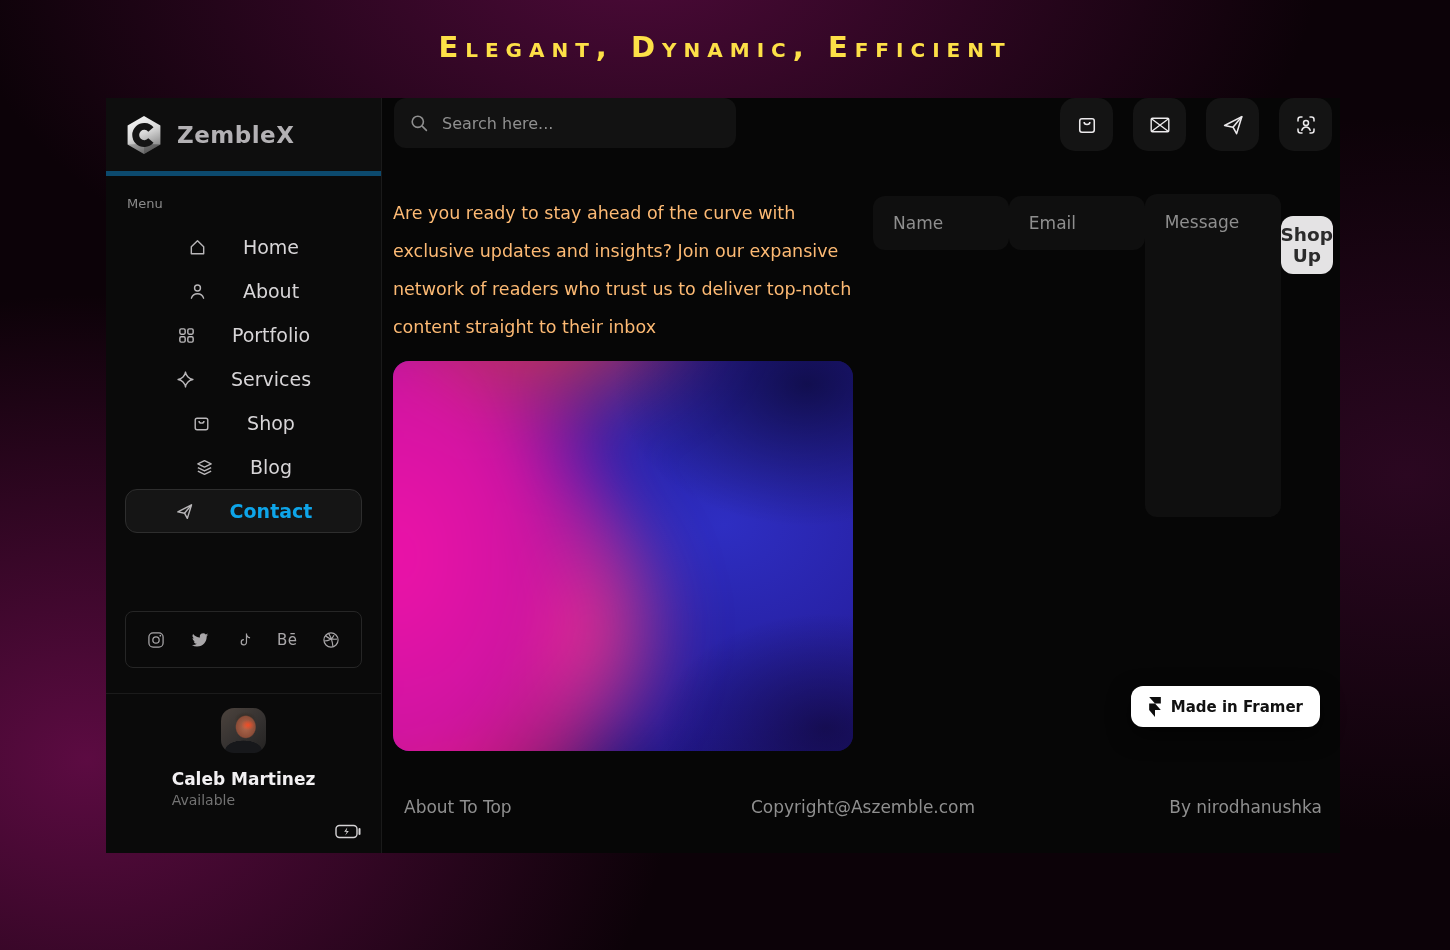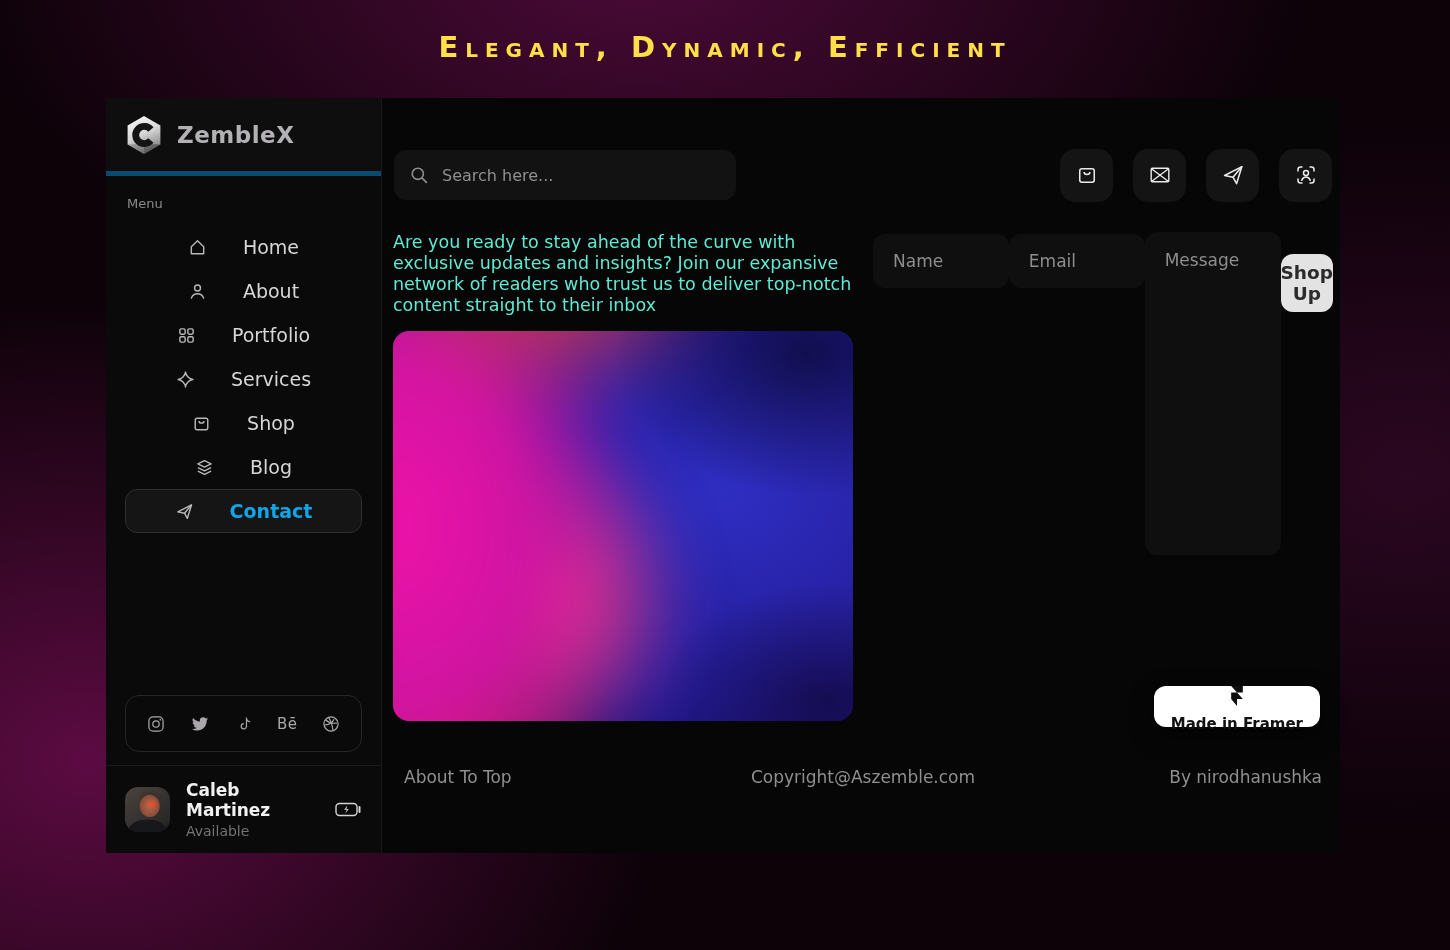--- a/index.html
+++ b/index.html
@@ -27,50 +27,50 @@
   .sidebar { width:276px; background:#0a0a0a; border-right:1px solid #1a1a1a; display:flex; flex-direction:column; }
   .side-header { height:78px; flex:none; border-bottom:5px solid #0c4a6e; background:#0e0e0e;
     display:flex; align-items:center; gap:14px; padding:0 19px; }
   .brand-name { font-size:23px; font-weight:700; color:#b3b1b4; letter-spacing:.5px; }
   .side-nav { padding:20px 19px 0; flex:1; display:flex; flex-direction:column; }
   .menu-label { color:#8b8b8b; font-size:13px; margin:0 0 14px 2px; }
   .nav-item { display:flex; align-items:center; gap:36px; padding:10px 12px;
     color:#d8d6d8; font-size:19px; border:1px solid transparent; border-radius:12px; cursor:pointer;justify-content:center; }
   .nav-item .nicon { width:19px; height:19px; color:#b9b7b9; display:flex; }
   .nav-item.active { background:#151515; border-color:#2e2e2e; color:#0ea5e9; font-weight:600; }
-  .social-bar { margin:auto 0 13px; border:1px solid #262626; border-radius:14px; height:57px;
+  .social-bar { margin:auto 0 25px; border:1px solid #262626; border-radius:8px; height:57px;
     display:flex; align-items:center; justify-content:space-between; padding:0 20px; color:#a9a7a9; }
   .social-bar .sicon { width:20px; height:20px; display:flex; align-items:center; justify-content:center; cursor:pointer; }
   .behance-glyph { font-size:15px; color:#a9a7a9; letter-spacing:.5px; }
-  .profile { border-top:1px solid #1b1b1b; padding:14px 19px; display:flex; align-items:center; gap:16px; }
+  .profile { border-top:1px solid #1b1b1b; padding:14px 19px; display:flex; align-items:center; gap:16px;flex-direction:column; }
   .avatar { width:45px; height:45px; border-radius:13px; flex:none;
     background:
       radial-gradient(9px 7px at 60% 38%, rgba(255,72,32,.85) 0%, rgba(255,72,32,0) 75%),
       radial-gradient(17px 19px at 55% 42%, #b06a4e 0%, #8c4d38 55%, rgba(0,0,0,0) 62%),
       radial-gradient(16px 10px at 54% 24%, #33281f 0%, rgba(0,0,0,0) 70%),
       radial-gradient(30px 16px at 50% 94%, #17181b 0%, #17181b 60%, rgba(0,0,0,0) 62%),
       linear-gradient(140deg, #4c433d 0%, #343130 55%, #232221 100%);
   }
   .profile-name { font-size:17px; font-weight:600; color:#f2f0f2; }
   .profile-status { font-size:14px; color:#737373; margin-top:3px; }
   .battery { margin-left:auto; color:#d6d4d6; display:flex; }
   
   .main { flex:1; display:flex; flex-direction:column; background:#060606; }
-  .topbar { height:78px; flex:none; display:flex; align-items:center; padding:0 8px 0 12px;margin-top:38px; }
+  .topbar { height:78px; flex:none; display:flex; align-items:flex-start; padding:0 8px 0 12px; }
   .search { width:342px; height:50px; background:#121212; border-radius:12px;
     display:flex; align-items:center; gap:13px; padding:0 15px; color:#8f8f8f; }
   .search input { flex:1; background:transparent; border:0; outline:none; color:#dcdcdc; font-size:16px; font-family:inherit; }
   .search input::placeholder { color:#8f8f8f; }
   .topbar-actions { margin-left:auto; display:flex; gap:20px; }
   .icon-btn { width:53px; height:53px; border-radius:15px; background:#141414;
     display:flex; align-items:center; justify-content:center; color:#eceaec; cursor:pointer; }
   .content { display:flex; gap:20px; padding:18px 7px 0 11px; }
   .col-left { width:460px; }
   .page-title { color:#ffffff; font-size:35px; font-weight:600; margin:2px 0 15px; letter-spacing:.3px; }
-  .desc { color:#5eead4; font-size:17.5px; line-height:21px; }
+  .desc { color:#fdba74; font-size:17.5px; line-height:38px; }
   .art { width:460px; height:390px; border-radius:16px; margin-top:15px; position:relative; overflow:hidden; }
   .art .base { position:absolute; inset:0;
     background:radial-gradient(130% 115% at 72% 42%, #2e2ec2 0%, #241b97 45%, #150c58 78%, #0d0740 100%); }
   .art .blobs { position:absolute; inset:-60px; filter:blur(26px);
     background:
       radial-gradient(300px 210px at 38% 2%, #dd3a4c 0%, rgba(221,58,76,0) 62%),
       radial-gradient(350px 470px at 10% 50%, #ee12a8 0%, #cf14a2 40%, rgba(207,20,162,0) 70%),
       radial-gradient(300px 270px at -2% 24%, #7a2cf0 0%, rgba(122,44,240,0) 62%),
       radial-gradient(290px 330px at 16% 94%, #ff2847 0%, rgba(255,40,71,0) 65%),
       radial-gradient(210px 270px at 40% 64%, #ff3f80 0%, rgba(255,63,128,0) 60%); }
@@ -87,21 +87,21 @@
   .gap23 { height:23px; flex:none; }
   .submit { height:58px; margin-top:22px; background:#e4e3e4; border:0; border-radius:12px;
     font-size:18.5px; font-weight:600; color:#2b2b2b; font-family:inherit; cursor:pointer; }
   .footer { display:grid; grid-template-columns:1fr auto 1fr; align-items:center;
     padding:0 18px 0 22px; margin-top:46px; color:#8f8f8f; font-size:17px; }
   .footer .left { justify-self:start; cursor:pointer; }
   .footer .center { justify-self:center; }
   .footer .right { justify-self:end; }
   .framer-badge { position:absolute; right:20px; top:588px; height:41px; background:#ffffff;
     border-radius:12px; display:flex; align-items:center; gap:9px; padding:0 17px;
-    box-shadow:0 8px 22px rgba(0,0,0,.55); color:#111111; font-size:15px; font-weight:700; cursor:pointer;flex-direction:column; }
+    box-shadow:0 8px 22px rgba(0,0,0,.55); color:#111111; font-size:15px; font-weight:700; cursor:pointer; }
   svg { display:block; }
 </style>
 </head>
 <body>
 
 <div class="tagline">Elegant, Dynamic, Efficient</div>
 
 <div class="card">
 
   <aside class="sidebar">

